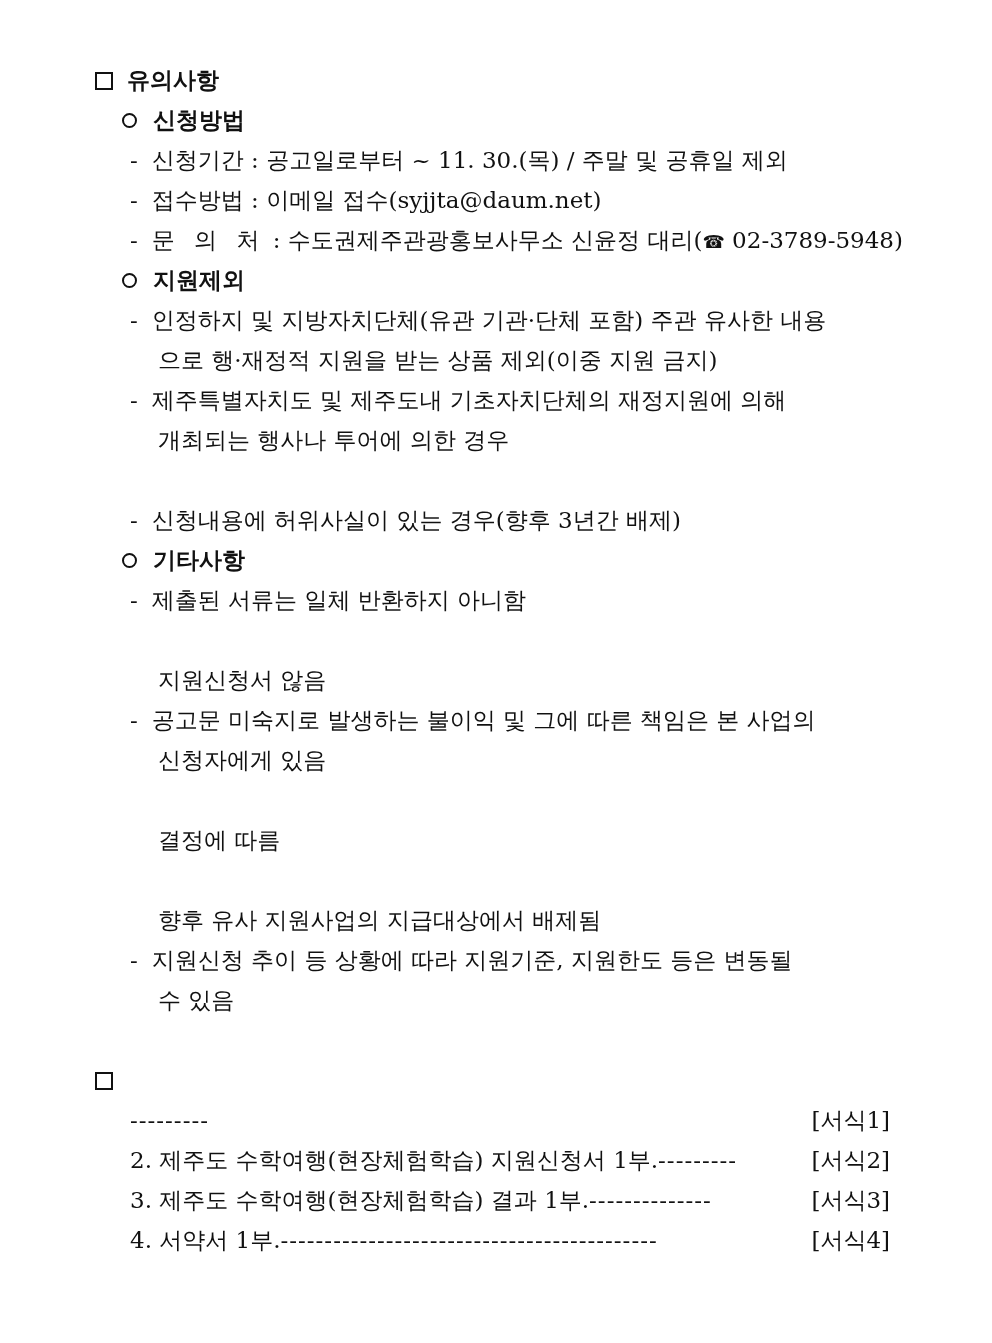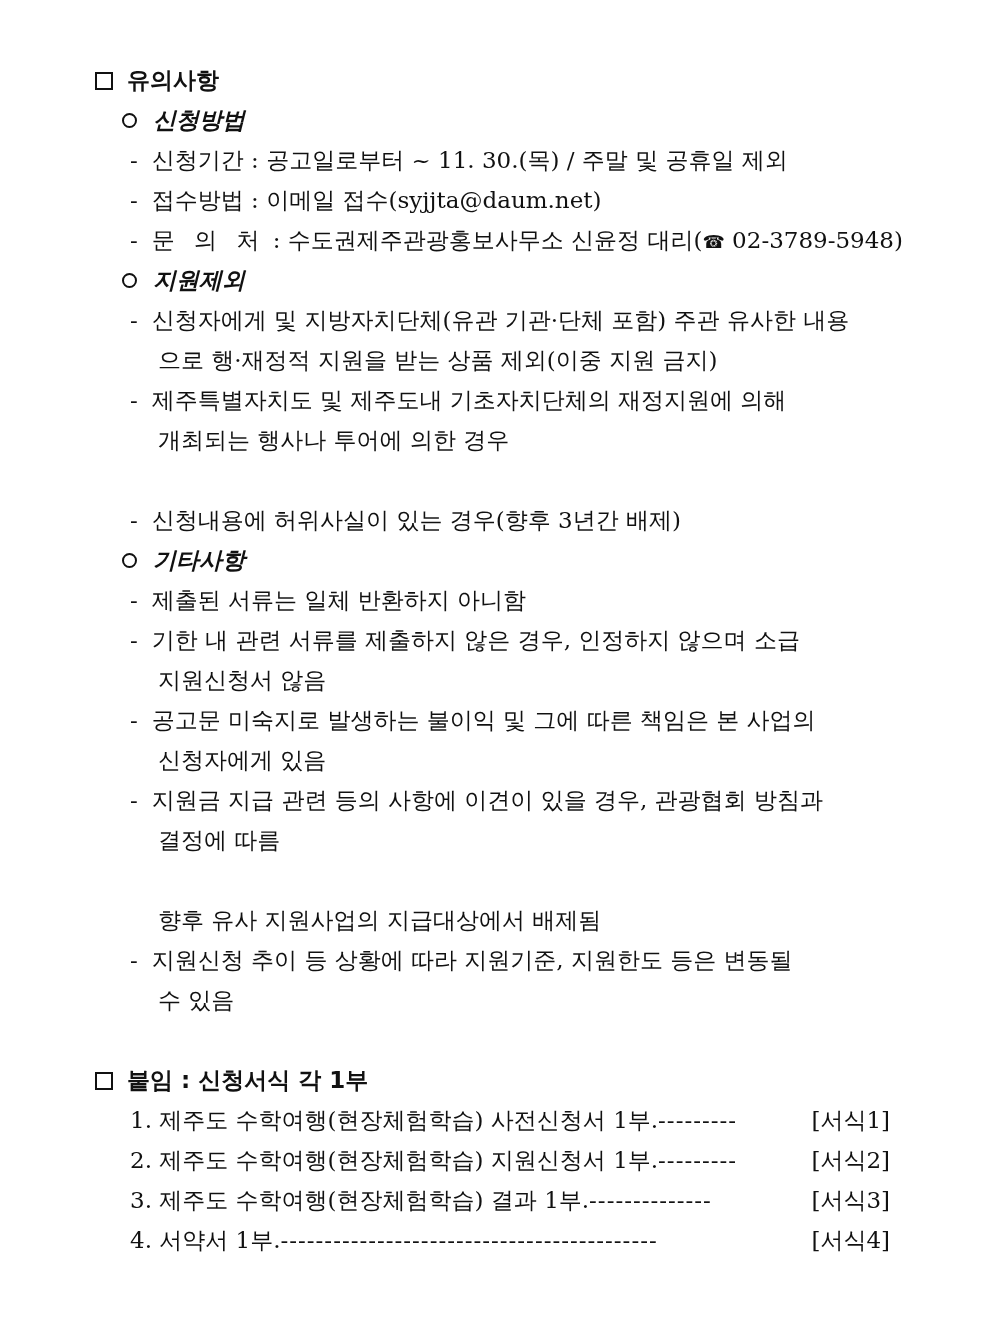--- a/index.html
+++ b/index.html
@@ -7,21 +7,21 @@
       width: 992px; height: 1343px; position: relative; overflow: hidden;
       font-family: "DejaVu Serif", "Liberation Serif", serif;
       color: #111111;
     }
     .page { position: absolute; left: 0; top: 0; width: 992px; height: 1343px; margin-top: 20px; }
     .line {
       position: absolute; white-space: nowrap;
       font-size: 23px; line-height: 30px; height: 30px;
     }
     .sq-head { left: 95px; font-weight: bold; font-family: "DejaVu Sans", "Liberation Sans", sans-serif; }
-    .sub-head { left: 122px; font-weight: bold; font-family: "DejaVu Sans", "Liberation Sans", sans-serif; font-style: italic; }
+    .sub-head { left: 122px; font-weight: bold; font-family: "DejaVu Sans", "Liberation Sans", sans-serif; }
     .item { left: 130px; }
     .cont { left: 158px; }
     .checkbox {
       display: inline-block; width: 18px; height: 18px; border: 2px solid #111;
       vertical-align: -2px; margin-right: 14px; box-sizing: border-box;
     }
     .circle {
       display: inline-block; width: 15px; height: 15px; border: 2px solid #111;
       border-radius: 50%; vertical-align: 0px; margin-right: 16px; box-sizing: border-box;
     }
@@ -51,60 +51,53 @@
     <span class="dash">-</span><span>접수방법</span> <span>:</span> <span>이메일 접수(syjjta@daum.net)</span>
   </div>
   <div class="line item" style="top:205px">
     <span class="dash">-</span><span style="letter-spacing:6px">문 의 처</span> <span>:</span> <span>수도권제주관광홍보사무소 신윤정 대리(</span><span class="phone">☎</span><span> 02-3789-5948)</span>
   </div>
 
   <div class="line sub-head" style="top:245px">
     <span class="circle"></span><span>지원제외</span>
   </div>
   <div class="line item" style="top:285px">
-    <span class="dash">-</span><span>신청자에게 및 지방자치단체(유관 기관·단체 포함) 주관 유사한 내용</span>
+    <span class="dash">-</span><span>인정하지 및 지방자치단체(유관 기관·단체 포함) 주관 유사한 내용</span>
   </div>
   <div class="line cont" style="top:325px">으로 행·재정적 지원을 받는 상품 제외(이중 지원 금지)</div>
   <div class="line item" style="top:365px">
     <span class="dash">-</span><span>제주특별자치도 및 제주도내 기초자치단체의 재정지원에 의해</span>
   </div>
   <div class="line cont" style="top:405px">개최되는 행사나 투어에 의한 경우</div>
   <div class="line item" style="top:485px">
     <span class="dash">-</span><span>신청내용에 허위사실이 있는 경우(향후 3년간 배제)</span>
   </div>
 
   <div class="line sub-head" style="top:525px">
     <span class="circle"></span><span>기타사항</span>
   </div>
   <div class="line item" style="top:565px">
     <span class="dash">-</span><span>제출된 서류는 일체 반환하지 아니함</span>
   </div>
-  <div class="line item" style="top:605px">
-    <span class="dash">-</span><span>기한 내 관련 서류를 제출하지 않은 경우, 인정하지 않으며 소급</span>
-  </div>
   <div class="line cont" style="top:645px">지원신청서 않음</div>
   <div class="line item" style="top:685px">
     <span class="dash">-</span><span>공고문 미숙지로 발생하는 불이익 및 그에 따른 책임은 본 사업의</span>
   </div>
   <div class="line cont" style="top:725px">신청자에게 있음</div>
-  <div class="line item" style="top:765px">
-    <span class="dash">-</span><span>지원금 지급 관련 등의 사항에 이견이 있을 경우, 관광협회 방침과</span>
-  </div>
   <div class="line cont" style="top:805px">결정에 따름</div>
   <div class="line cont" style="top:885px">향후 유사 지원사업의 지급대상에서 배제됨</div>
   <div class="line item" style="top:925px">
     <span class="dash">-</span><span>지원신청 추이 등 상황에 따라 지원기준, 지원한도 등은 변동될</span>
   </div>
   <div class="line cont" style="top:965px">수 있음</div>
 
   <div class="line sq-head" style="top:1045px">
-    <span class="checkbox"></span><span>붙임 : 신청서식 각 1부</span>
+    <span class="checkbox"></span>
   </div>
   <div class="line att" style="top:1085px">
-    <span class="lbl">1. 제주도 수학여행(현장체험학습) 사전신청서 1부.</span>
       <span class="leader">---------</span>
       <span class="ref">[서식1]</span>
   </div>
   <div class="line att" style="top:1125px">
     <span class="lbl">2. 제주도 수학여행(현장체험학습) 지원신청서 1부.</span>
       <span class="leader">---------</span>
       <span class="ref">[서식2]</span>
   </div>
   <div class="line att" style="top:1165px">
     <span class="lbl">3. 제주도 수학여행(현장체험학습) 결과 1부.</span>

